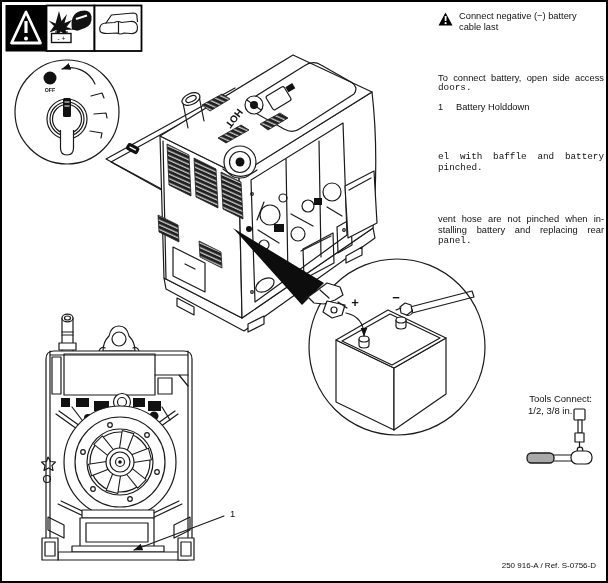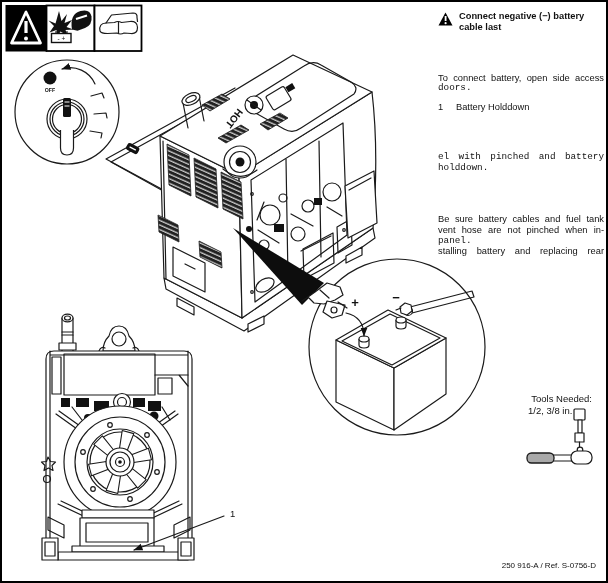--- a/index.html
+++ b/index.html
@@ -8,21 +8,21 @@
   .art{position:absolute;left:0;top:0;}
   
   .ln{fill:none;stroke:#1a1a1a;stroke-width:1.2;stroke-linejoin:round;stroke-linecap:round;}
   .fw{fill:#ffffff;stroke:#1a1a1a;stroke-width:1.2;stroke-linejoin:round;}
   .dk{fill:#111;stroke:none;}
   text{font-family:"Liberation Sans",sans-serif;fill:#111;}
   
   .col{position:absolute;left:436px;top:9px;width:166px;font-size:9.3px;line-height:10.8px;}
   .hdr{display:flex;align-items:flex-start;margin-bottom:9px;}
   .hdr .tri{flex:0 0 auto;margin-right:6px;margin-top:1px;}
-  .hdr .ttl{font-weight:bold;}
+  .hdr .ttl{font-weight:normal;}
   .para{margin-bottom:7.5px;margin-top:40px;}
   .jl{text-align:justify;text-align-last:justify;}
   .jl.last{text-align:justify;text-align-last:left;font-family:Liberation Mono, monospace;}
   .tl{text-align:left;}
   .item{margin-bottom:7.5px;display:flex;}
   .item .num{width:18px;flex:0 0 auto;}
   .tools-label{position:absolute;right:14px;top:391px;font-size:9.5px;}
   .tool-size{position:absolute;left:526px;top:403px;font-size:9.5px;}
   .ref{position:absolute;right:10px;top:559px;font-size:8px;text-align:right;}
 </style>
@@ -308,27 +308,26 @@
   </div>
   <div class="para">
         <div class="jl">To connect battery, open side access</div>
         <div class="jl last">doors.</div>
       </div>
   <div class="item">
     <span class="num">1</span>
     <span>Battery Holddown</span>
   </div>
   <div class="para">
-        <div class="jl last">el with pinched and battery holddown.</div>
+        <div class="jl last">el with baffle and battery pinched.</div>
       </div>
   <div class="para">
-        <div class="jl">Be sure battery cables and fuel tank</div>
         <div class="jl">vent hose are not pinched when in-</div>
+        <div class="jl">stalling battery and replacing rear</div>
         <div class="jl last">panel.</div>
-        <div class="jl">stalling battery and replacing rear</div>
       </div>
 </div>
 
-<div class="tools-label">Tools Needed:</div>
+<div class="tools-label">Tools Connect:</div>
 <div class="tool-size">1/2, 3/8 in.</div>
 <div class="ref">250 916-A / Ref. S-0756-D</div>
 
 </div>
 
 </body></html>

